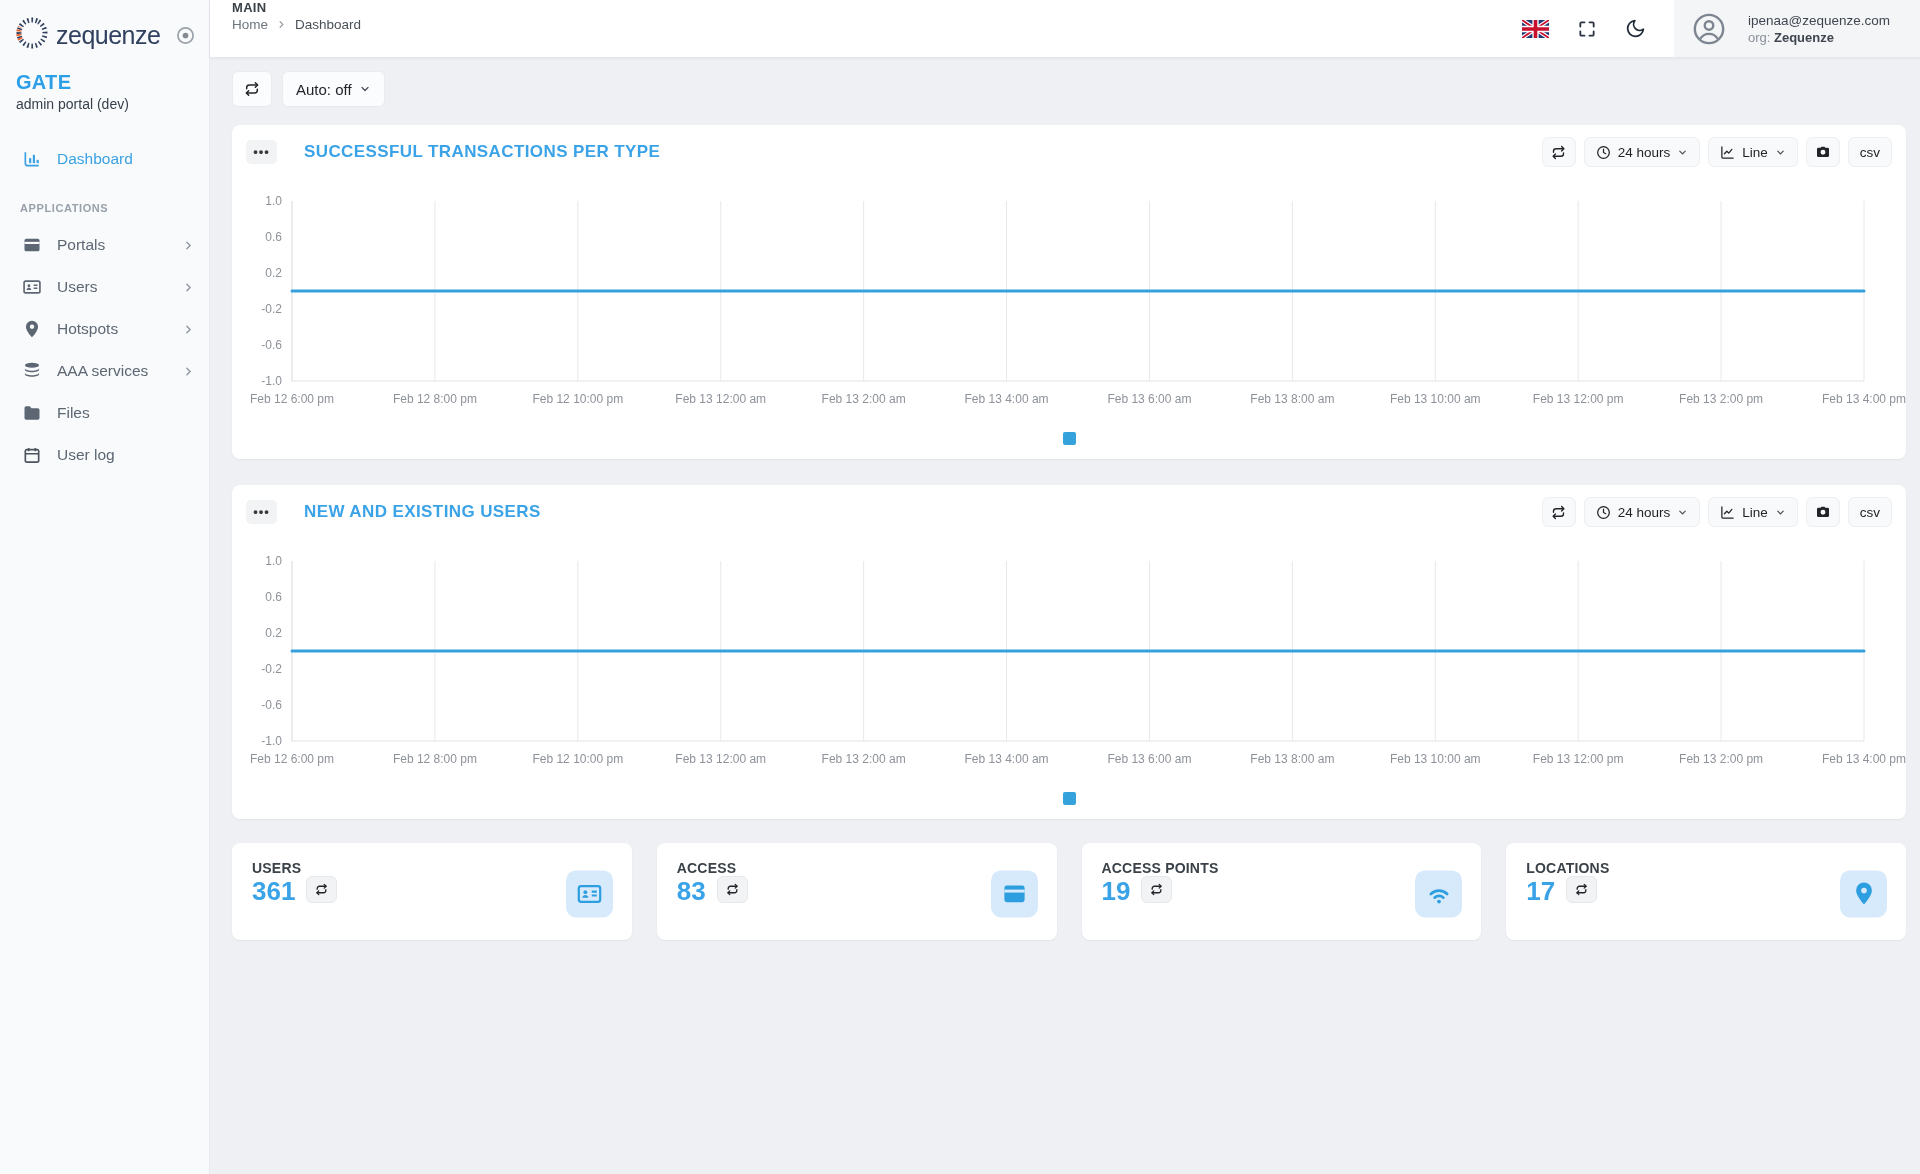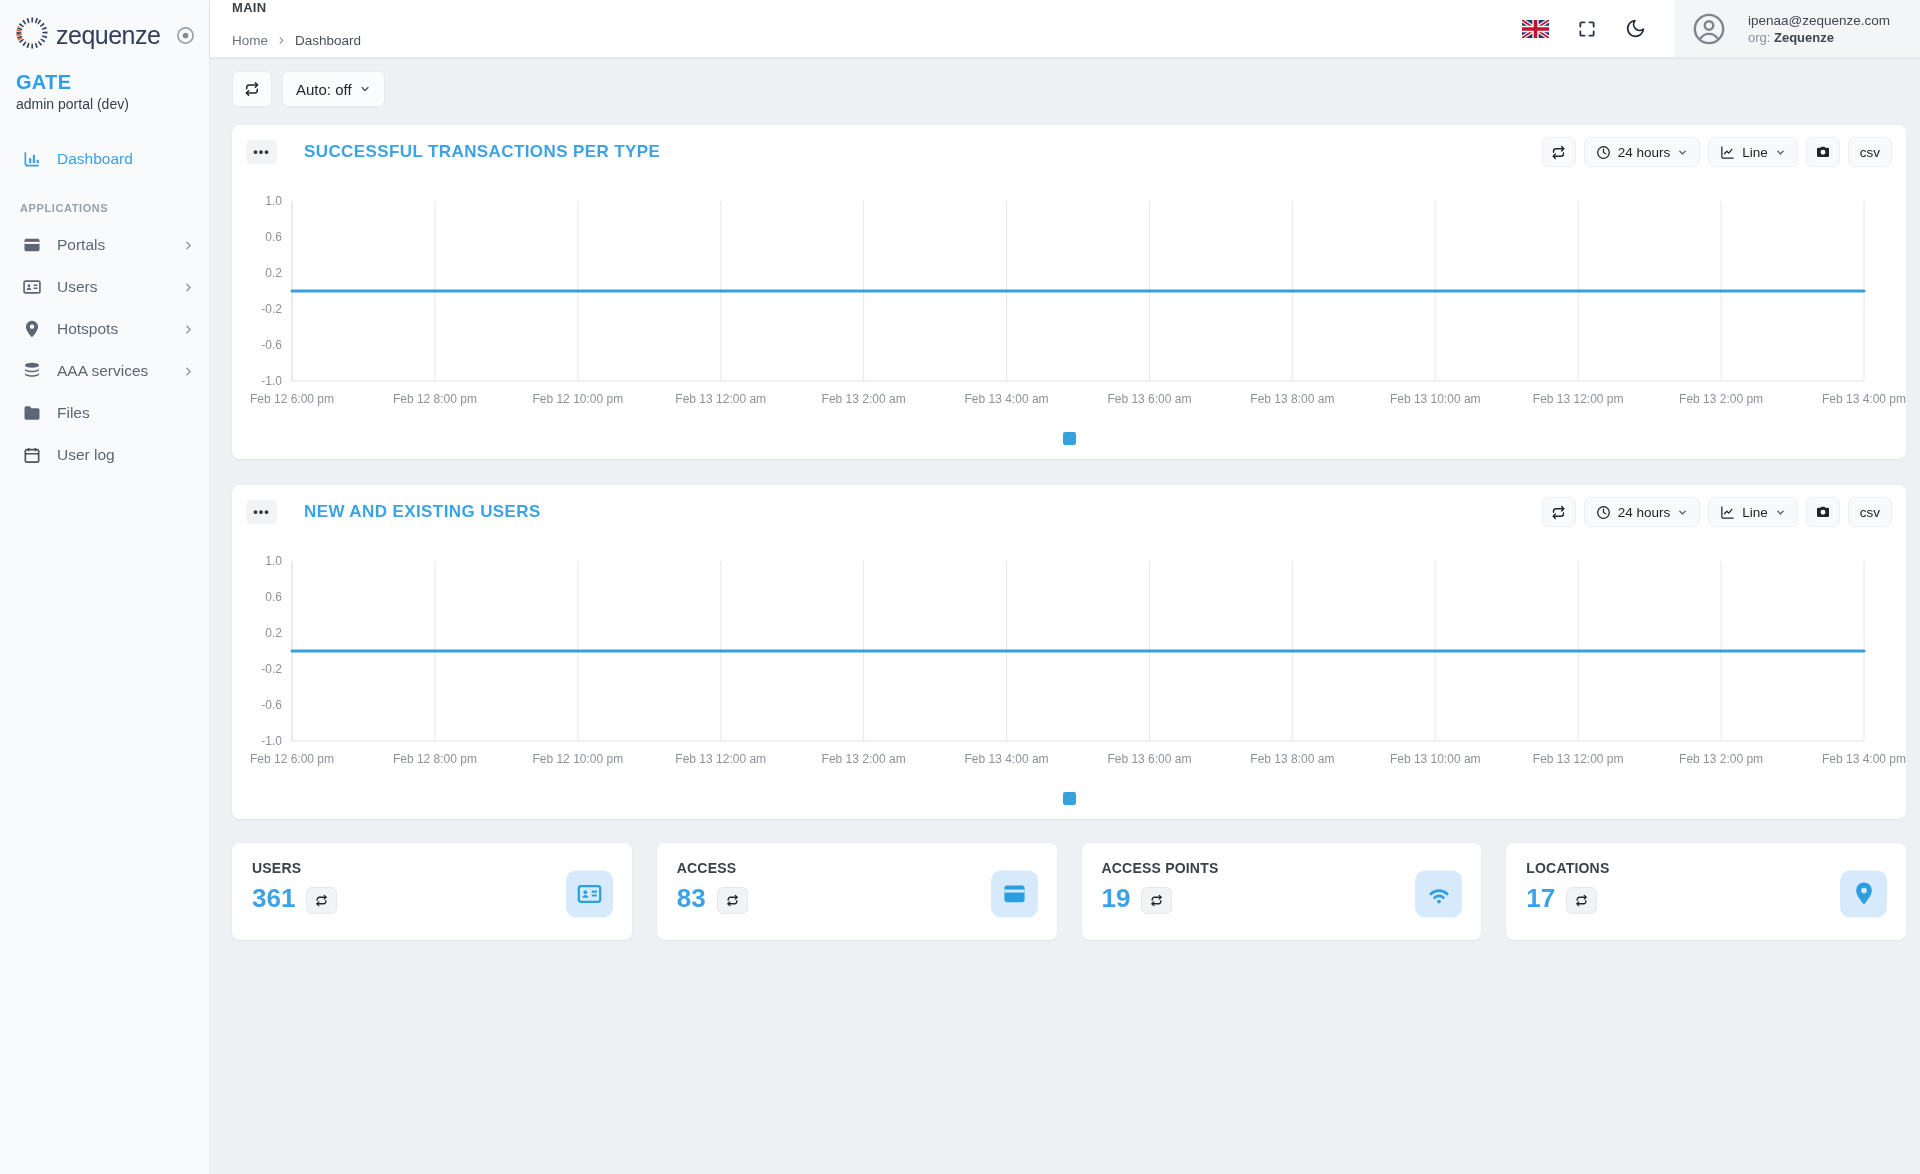--- a/index.html
+++ b/index.html
@@ -21,21 +21,21 @@
   .nav-item .chev { margin-left:auto; display:flex; }
   .section-label { padding:22px 16px 10px 20px; font-size:11px; font-weight:700; color:#98a1ab; letter-spacing:.6px; }
 
   
   .main { flex:1; display:flex; flex-direction:column; min-width:0; }
 
   
   .topbar { height:57px; background:#fff; display:flex; align-items:flex-start; box-shadow:0 1px 3px rgba(20,30,45,.08); position:relative; z-index:3; }
   .crumbs { padding-left:22px; }
   .crumb-section { font-size:13px; font-weight:700; color:#3b4248; letter-spacing:.3px; }
-  .crumb-row { display:flex; align-items:center; gap:8px; margin-top:18px; font-size:13.5px; }
+  .crumb-row { display:flex; align-items:center; gap:8px; margin-top:2px; font-size:13.5px; }
   .crumb-home { color:#6c757d; cursor:pointer; }
   .crumb-current { color:#495057; }
   .topbar-right { margin-left:auto; display:flex; align-items:center; height:100%; }
   .top-icon { margin-right:28px; display:flex; cursor:pointer; }
   .user-panel { height:100%; background:#f4f5f7; display:flex; align-items:center; gap:22px; padding:0 30px 0 18px; cursor:pointer; }
   .user-email { font-size:13.5px; color:#3f4650; }
   .user-org { font-size:13px; margin-top:2px; }
   .user-org .org-label { color:#8a929c; }
   .user-org .org-name { color:#3f4650; font-weight:600; }
 
@@ -56,21 +56,21 @@
   .ctl.icon-only { width:34px; justify-content:center; padding:0; }
   .chart-wrap { margin-top:24px; }
   .chart-wrap svg { display:block; overflow:visible; }
   .legend-row { display:flex; justify-content:center; padding:6px 0 6px; }
   .legend-marker { width:13px; height:13px; border-radius:2px; cursor:pointer; }
 
   
   .stats-row { display:flex; gap:25px; margin-top:24px; }
   .stat-card { flex:1; background:#fff; border-radius:8px; height:97px; padding:17px 20px; position:relative; box-shadow:0 1px 2px rgba(16,24,40,.05); }
   .stat-label { font-size:14px; font-weight:700; color:#3a4148; letter-spacing:.2px; }
-  .stat-value-row { display:flex; align-items:flex-end; gap:11px; margin-top:7px; }
+  .stat-value-row { display:flex; align-items:flex-start; gap:11px; }
   .stat-value { font-size:26px; font-weight:600; color:#3aa3e8; }
   .mini-btn { display:inline-flex; align-items:center; justify-content:center; width:31px; height:27px; background:#f1f3f5; border:1px solid #e6e9ec; border-radius:6px; cursor:pointer; }
   .stat-icon-tile { position:absolute; right:19px; top:50%; transform:translateY(-46%); width:47px; height:47px; border-radius:10px; background:#d7eafb; display:flex; align-items:center; justify-content:center; }
 </style>
 </head>
 <body>
 
 <aside class="sidebar">
   <div class="logo-row">
     <span>

